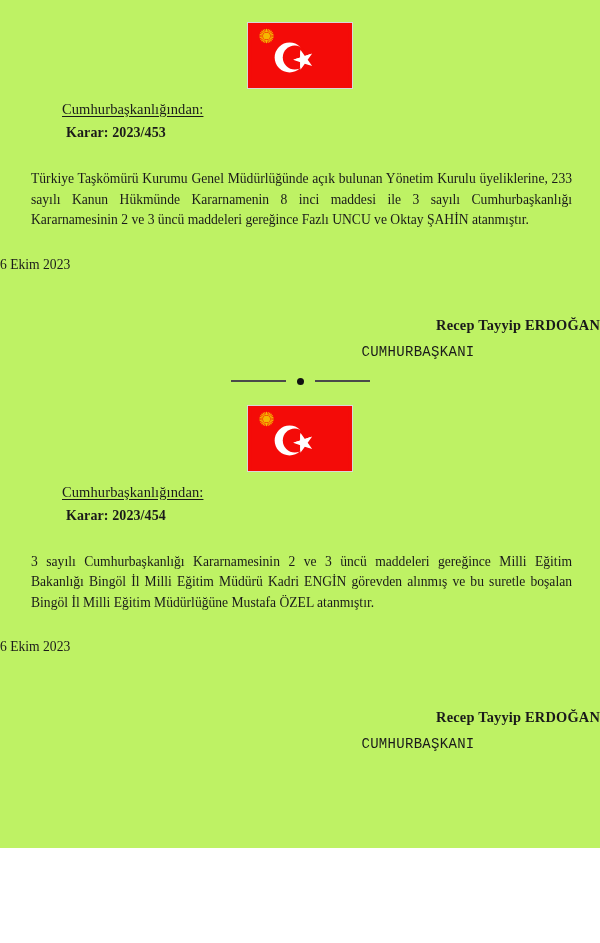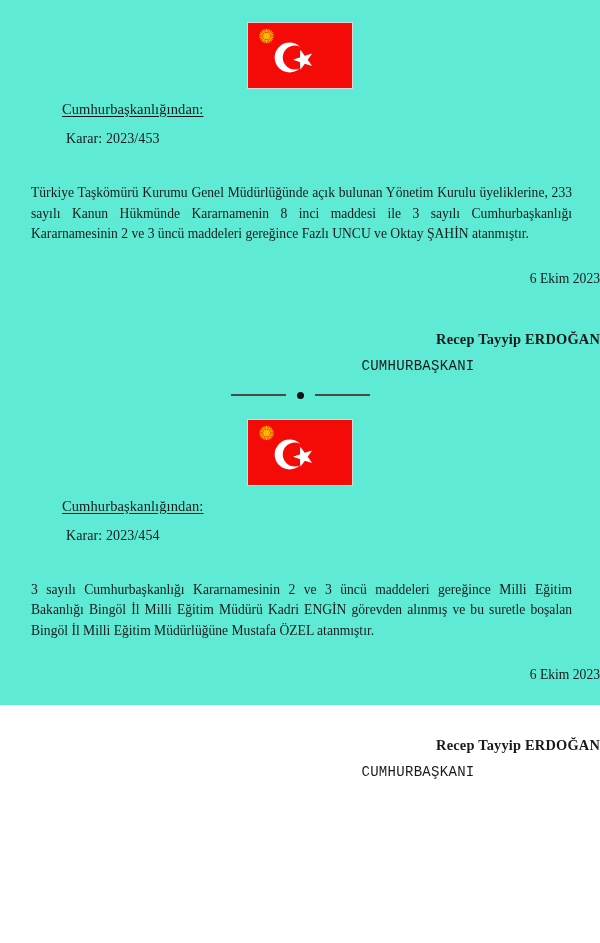--- a/index.html
+++ b/index.html
@@ -11,23 +11,23 @@
     width: 600px;
     height: 943px;
     position: relative;
     font-family: "Liberation Serif", "DejaVu Serif", serif;
     color: #1a1a1a;
     overflow: hidden;
   }
 
   .page {
     width: 600px;
-    height: 705px;
+    height: 848px;
     position: relative;
-    background: #5eead4;
+    background: #bef264;
   }
 
   
   .flag-wrap {
     display: flex;
     justify-content: center;
     align-items: center;
   }
   .flag {
     width: 106px;
@@ -47,43 +47,44 @@
   .decree-head {
     font-size: 14.5px;
     text-decoration: underline;
     text-underline-offset: 2px;
     margin-left: 62px;
     letter-spacing: 0.1px;
     white-space: nowrap;
   }
   .decree-karar {
     font-size: 14px;
-    font-weight: normal;
+    font-weight: bold;
     margin-left: 66px;
-    margin-top: 13px;
+    margin-top: 7px;
     letter-spacing: 0.1px;
   }
 
   
   .decree-body {
-    margin: 36px 28px 0 31px;
+    margin: 28px 28px 0 31px;
     width: 541px;
     box-sizing: border-box;
     font-size: 13.6px;
     line-height: 20.5px;
     text-align: justify;
     text-justify: inter-word;
     hyphens: none;
   }
 
   
   .decree-date {
-    text-align: right;
+    text-align: left;
     font-size: 13.6px;
     margin-top: 26px;
+    padding-right: 40px;
   }
 
   
   .sig-block {
     text-align: center;
     padding-left: 236px;
   }
   .sig-name {
     font-size: 14.4px;
     font-weight: bold;

